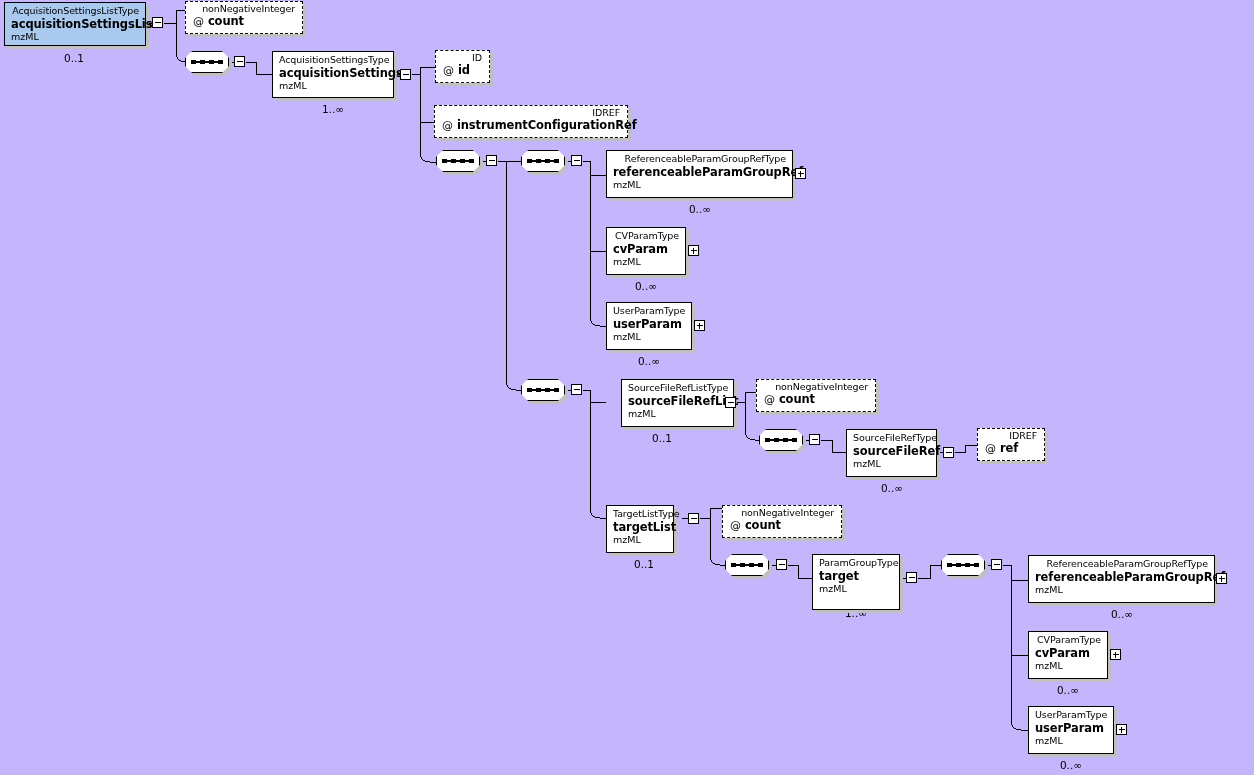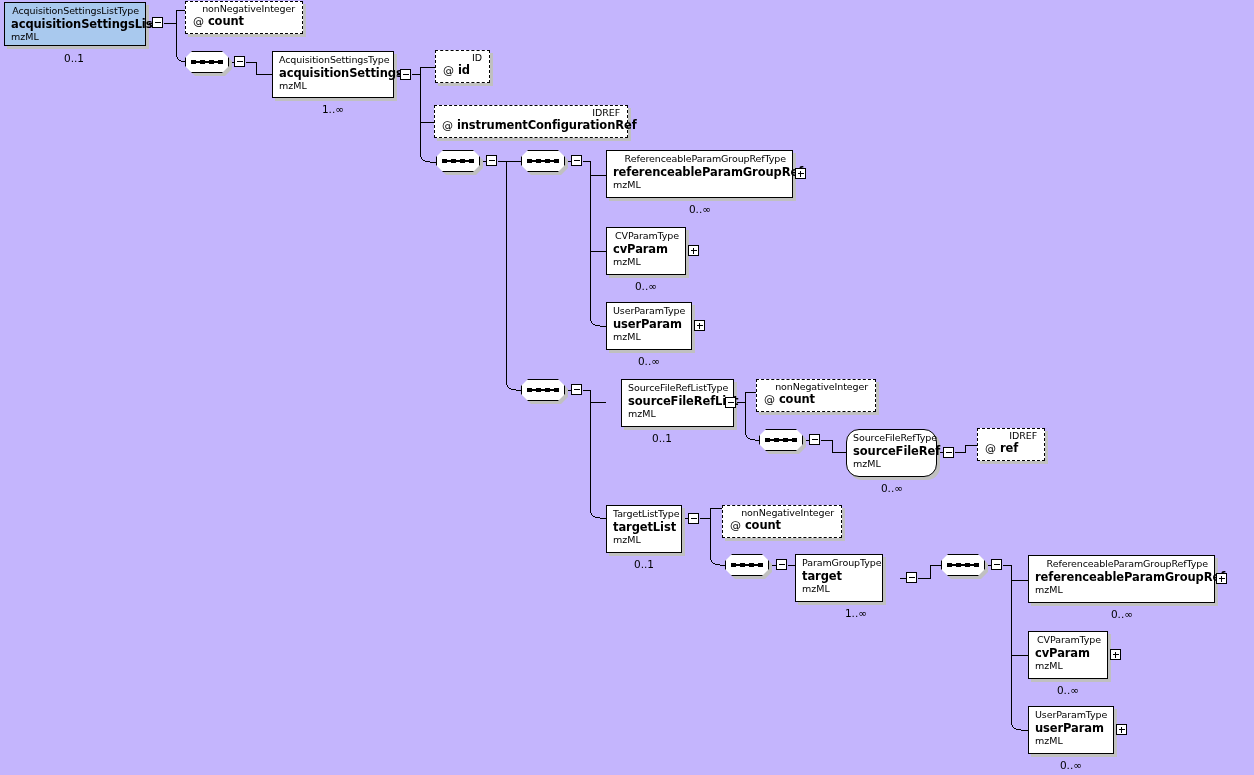--- a/index.html
+++ b/index.html
@@ -373,34 +373,34 @@
     <div class="dots">
       <span class="bar"></span>
         <i></i>
         <i></i>
         <i></i>
         <i></i>
     </div>
   </div>
   <div class="tog" style="left:809px; top:434px;"></div>
 
-  <div class="node" style="left:846px; top:429px; width:91px; height:48px;border-radius:13px;">
+  <div class="node" style="left:846px; top:429px; width:91px; height:48px;">
     <div class="type">SourceFileRefType</div>
     <div class="name">sourceFileRef</div>
     <div class="ns">mzML</div>
   </div>
   <div class="card" style="left:842px; top:482px; width:100px;">0..∞</div>
   <div class="tog" style="left:943px; top:447px;"></div>
 
   <div class="attr" style="left:977px; top:428px; width:68px; height:33px;">
     <div class="type">IDREF</div>
     <div class="name"><span class="at">@</span><span>ref</span></div>
   </div>
 
-  <div class="node" style="left:606px; top:505px; width:76px; height:48px;">
+  <div class="node" style="left:606px; top:505px; width:68px; height:48px;">
     <div class="type">TargetListType</div>
     <div class="name">targetList</div>
     <div class="ns">mzML</div>
   </div>
   <div class="card" style="left:594px; top:558px; width:100px;">0..1</div>
   <div class="tog" style="left:688px; top:513px;"></div>
 
   <div class="attr" style="left:722px; top:505px; width:120px; height:33px;">
     <div class="type">nonNegativeInteger</div>
     <div class="name"><span class="at">@</span><span>count</span></div>
@@ -412,21 +412,21 @@
     <div class="dots">
       <span class="bar"></span>
         <i></i>
         <i></i>
         <i></i>
         <i></i>
     </div>
   </div>
   <div class="tog" style="left:776px; top:559px;"></div>
 
-  <div class="node" style="left:795px; top:554px; width:88px; height:48px;">
+  <div class="node" style="left:812px; top:554px; width:88px; height:56px;">
     <div class="type">ParamGroupType</div>
     <div class="name">target</div>
     <div class="ns">mzML</div>
   </div>
   <div class="card" style="left:806px; top:607px; width:100px;">1..∞</div>
   <div class="tog" style="left:906px; top:572px;"></div>
 
   <div class="seq" style="left:941px; top:554px;">
     <div class="shadow"></div>
     <div class="oct"></div>

